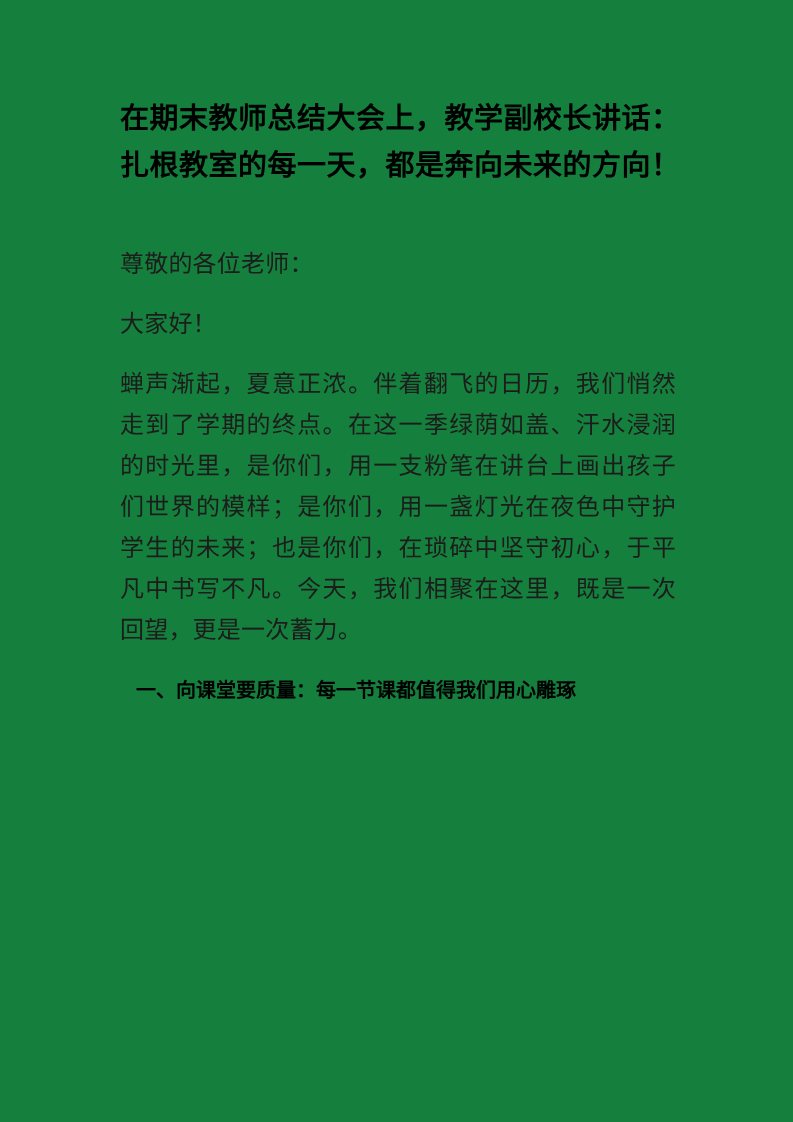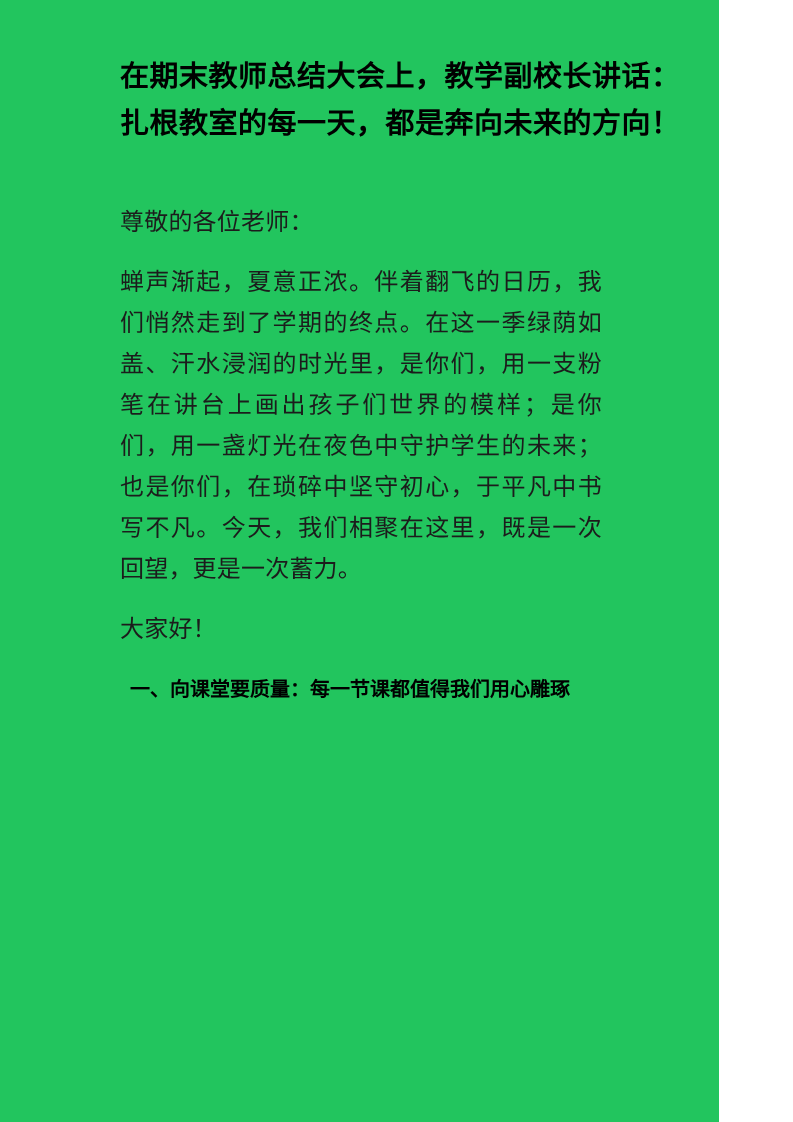--- a/index.html
+++ b/index.html
@@ -2,25 +2,25 @@
 <html lang="zh-CN"><head>
 <meta charset="utf-8">
 <style>
   html, body {
     margin: 0;
     padding: 0;
     background: #ffffff;
   }
   .page {
     position: relative;
-    width: 719px;
+    width: 793px;
     height: 1122px;
-    background: #22c55e;
+    background: #15803d;
     box-sizing: border-box;
-    padding: 53px 117px 0 120px;
+    padding: 95px 117px 0 120px;
     overflow: hidden;
     color: #1c1c1c;
     font-family: "DejaVu Serif", "Liberation Serif", serif;
   }
   .doc-title {
     margin: 0 0 55px 0;
     font-family: "DejaVu Sans", "Liberation Sans", sans-serif;
     font-weight: 700;
     font-size: 29px;
     line-height: 47px;
@@ -34,40 +34,40 @@
   }
   .body-par {
     margin: 0 0 19px 0;
     font-size: 24px;
     line-height: 41px;
     text-align: justify;
     text-justify: inter-character;
     letter-spacing: 0.2px;
   }
   .section-heading {
-    margin: 10px;
+    margin: 16px;
     font-family: "DejaVu Sans", "Liberation Sans", sans-serif;
     font-weight: 700;
     font-size: 20px;
     line-height: 41px;
     color: #000000;
     text-align: left;
   }
 </style>
 </head>
 <body>
 
 <div class="page">
   <h1 class="doc-title">
     <span class="title-line">在期末教师总结大会上，教学副校长讲话：</span>
     <span class="title-line">扎根教室的每一天，都是奔向未来的方向！</span>
   </h1>
 
   <p class="body-par">尊敬的各位老师：</p>
 
+  <p class="body-par">大家好！</p>
+
   <p class="body-par">蝉声渐起，夏意正浓。伴着翻飞的日历，我们悄然走到了学期的终点。在这一季绿荫如盖、汗水浸润的时光里，是你们，用一支粉笔在讲台上画出孩子们世界的模样；是你们，用一盏灯光在夜色中守护学生的未来；也是你们，在琐碎中坚守初心，于平凡中书写不凡。今天，我们相聚在这里，既是一次回望，更是一次蓄力。</p>
-
-  <p class="body-par">大家好！</p>
 
 
 
   <h2 class="section-heading">一、向课堂要质量：每一节课都值得我们用心雕琢</h2>
 </div>
 
 </body></html>

